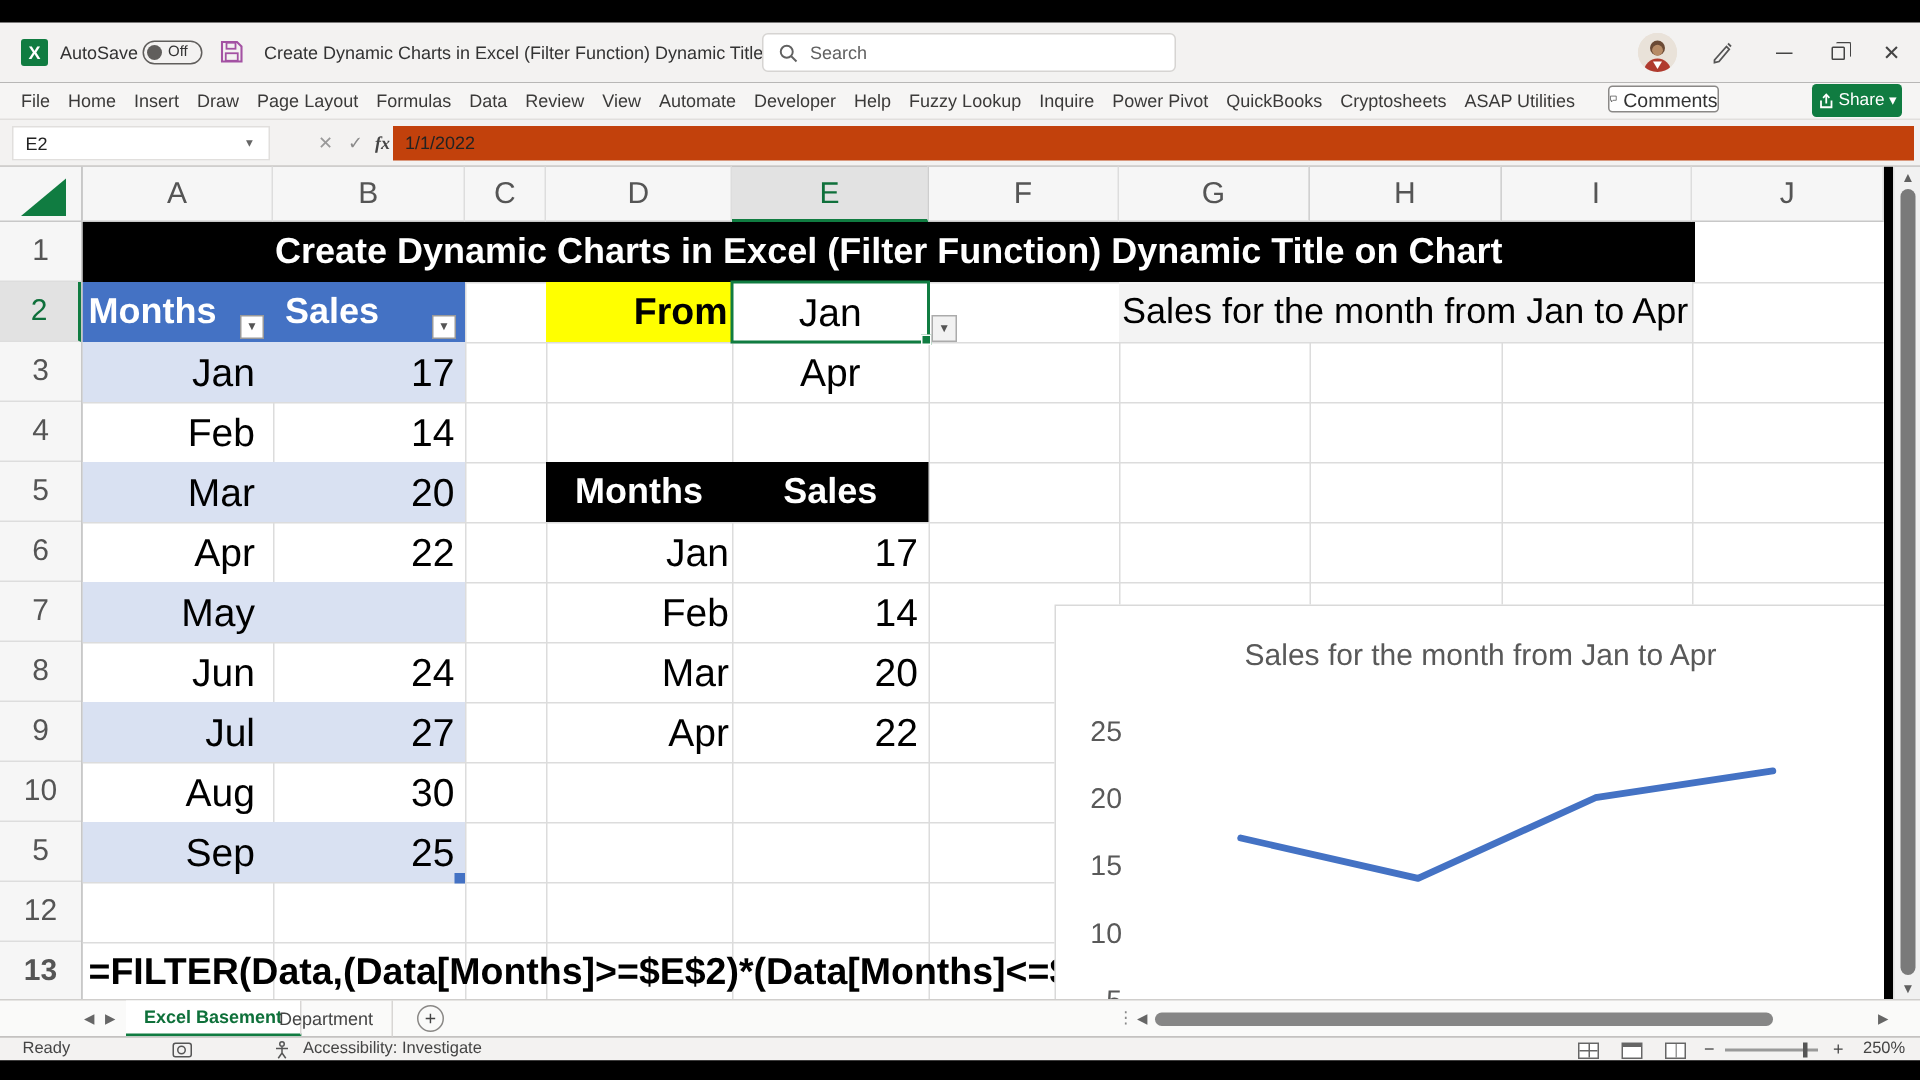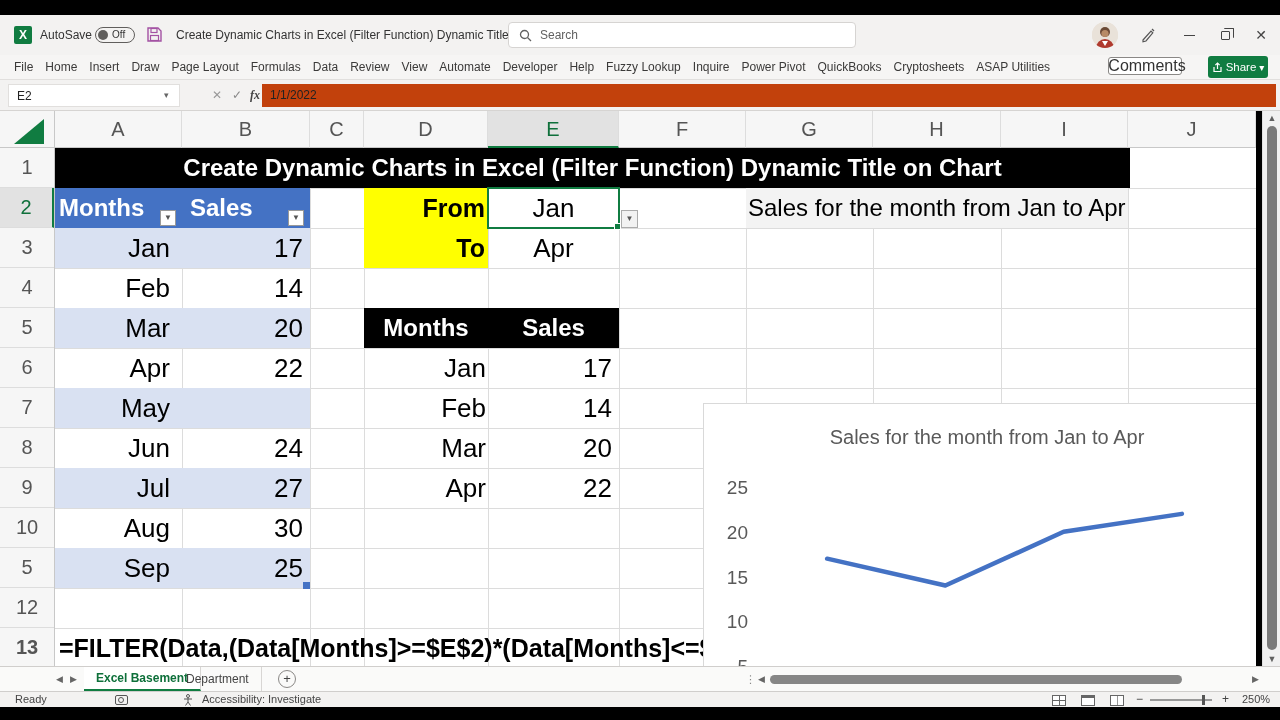--- a/index.html
+++ b/index.html
@@ -15,36 +15,36 @@
   #excel-logo { left:14px; top:11px; width:18px; height:18px; background:#107C41; border-radius:2px;
     color:#fff; font-weight:bold; font-size:12px; text-align:center; line-height:18px; }
   .tb-text { font-size:12px; color:#333; line-height:40px; }
   #autosave-label { left:40px; top:0; }
   #autosave-toggle { left:95px; top:12px; width:40px; height:16px; border:1px solid #605E5C; border-radius:9px; background:#F3F2F1; }
   #autosave-knob { left:2px; top:2px; width:10px; height:10px; border-radius:50%; background:#605E5C; }
   #autosave-state { left:16px; top:1px; font-size:10px; color:#333; position:absolute; }
   #save-btn { left:146px; top:11px; width:17px; height:17px; }
   #doc-title { left:176px; top:0; color:#333; white-space:nowrap; }
   .chev { color:#666; font-size:10px; }
-  #search-box { left:508px; top:7px; width:348px; height:26px; background:#FFFFFF; border:1px solid #D6D4D2; border-radius:4px; display:flex; align-items:center; padding-left:10px; gap:8px; }
+  #search-box { left:508px; top:7px; width:276px; height:26px; background:#FFFFFF; border:1px solid #D6D4D2; border-radius:4px; display:flex; align-items:center; padding-left:10px; gap:8px; }
   #search-box span { font-size:12px; color:#616161; }
   #user-name { left:908px; top:0; color:#333;margin-top:37px; }
   #avatar { left:1092px; top:7px; width:26px; height:26px; border-radius:50%; background:#E9E2D9; overflow:hidden; }
   #ink-icon { left:1140px; top:12px; }
   .winbtn { top:0; width:34px; height:40px; display:flex; align-items:center; justify-content:center; color:#444; }
   #min-btn { left:1172px; } #restore-btn { left:1208px; } #close-btn { left:1244px; font-size:14px; }
   #min-glyph { width:11px; height:1px; background:#444; }
   #restore-glyph { width:9px; height:9px; border:1px solid #444; border-radius:1px; position:relative; }
   #restore-glyph:after { content:""; position:absolute; left:2px; top:-4px; width:9px; height:9px; border:1px solid #444; border-left:none; border-bottom:none; border-radius:1px; }
 
   
   #tabsrow { left:0; top:55px; width:1280px; height:25px; background:#F6F5F4; border-bottom:1px solid #E1DFDD; }
   #ribbon-tabs { left:8px; top:0; height:25px; display:flex; }
   .rtab { padding:0 6px; font-size:12px; color:#3b3a39; line-height:24px; white-space:nowrap; }
-  #comments-btn { left:1108px; top:2px; width:74px; height:18px; background:#fff; border:1px solid #8A8886; border-radius:3px; display:flex; align-items:center; justify-content:center; gap:4px; font-size:16px; color:#333; }
+  #comments-btn { left:1072px; top:2px; width:74px; height:18px; background:#fff; border:1px solid #8A8886; border-radius:3px; display:flex; align-items:center; justify-content:center; gap:4px; font-size:13px; color:#333; }
   #share-btn { left:1208px; top:1px; width:60px; height:22px; background:#107C41; border-radius:3px; display:flex; align-items:center; justify-content:center; gap:3px; font-size:11.5px; color:#fff; }
 
   
   #fbar { left:0; top:80px; width:1280px; height:31px; background:#F3F2F1; border-bottom:1px solid #D6D4D2; }
   #name-box { left:8px; top:4px; width:172px; height:23px; background:#fff; border:1px solid #E1DFDD; font-size:12px; color:#222; line-height:22px; padding-left:8px; }
   #name-dd { left:164px; top:4px; position:absolute; font-size:9px; color:#666; line-height:23px; }
   .fbtn { top:4px; height:23px; line-height:23px; font-size:12px; color:#999; }
   #fx-cancel { left:212px; } #fx-enter { left:232px; color:#8a8a8a; }
   #fx-icon { left:250px; font-style:italic; font-family:"Liberation Serif", serif; color:#444; font-weight:bold; }
   #formula-input { left:262px; top:4px; width:1014px; height:23px; background:#c2410c; font-size:12px; color:#222; line-height:23px; padding-left:8px; }
@@ -341,21 +341,20 @@
         </div>
           <div class="mt-row">
           <div class="cm">Sep</div>
           <div class="cs">25</div>
         </div>
         </div>
     </div>
     <div class="abs" id="table-handle"></div>
 
     <div class="abs ylw" id="from-cell">From</div>
-    <div class="abs ylw" id="to-cell">To</div>
     <div class="abs" id="from-val">Jan</div>
     <div class="abs" id="to-val">Apr</div>
     <div class="abs" id="sel-border">
       <div id="fill-handle"></div>
     </div>
     <div class="abs" id="dv-btn"><span>▼</span></div>
 
     <div class="abs" id="filtered-table">
       <div id="ft-header">
         <div class="hm">Months</div>

